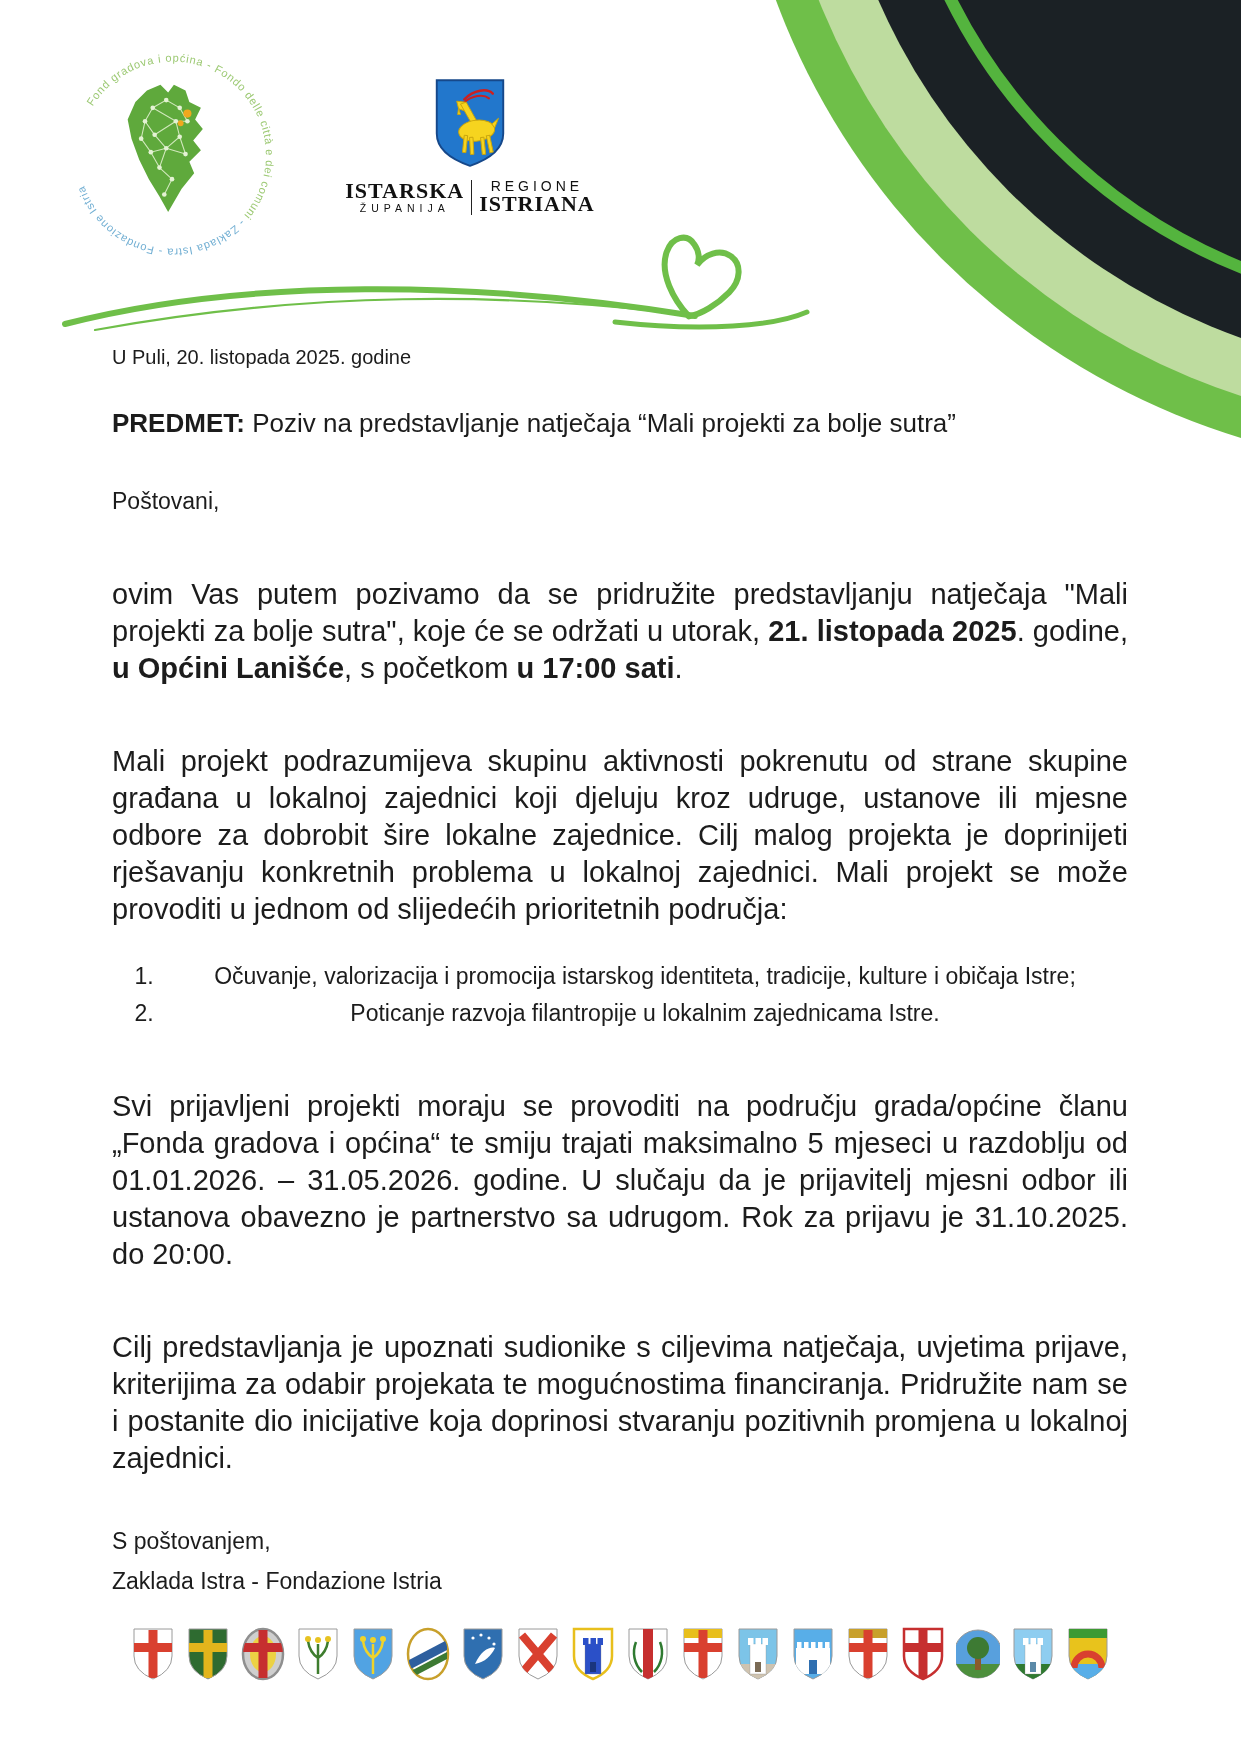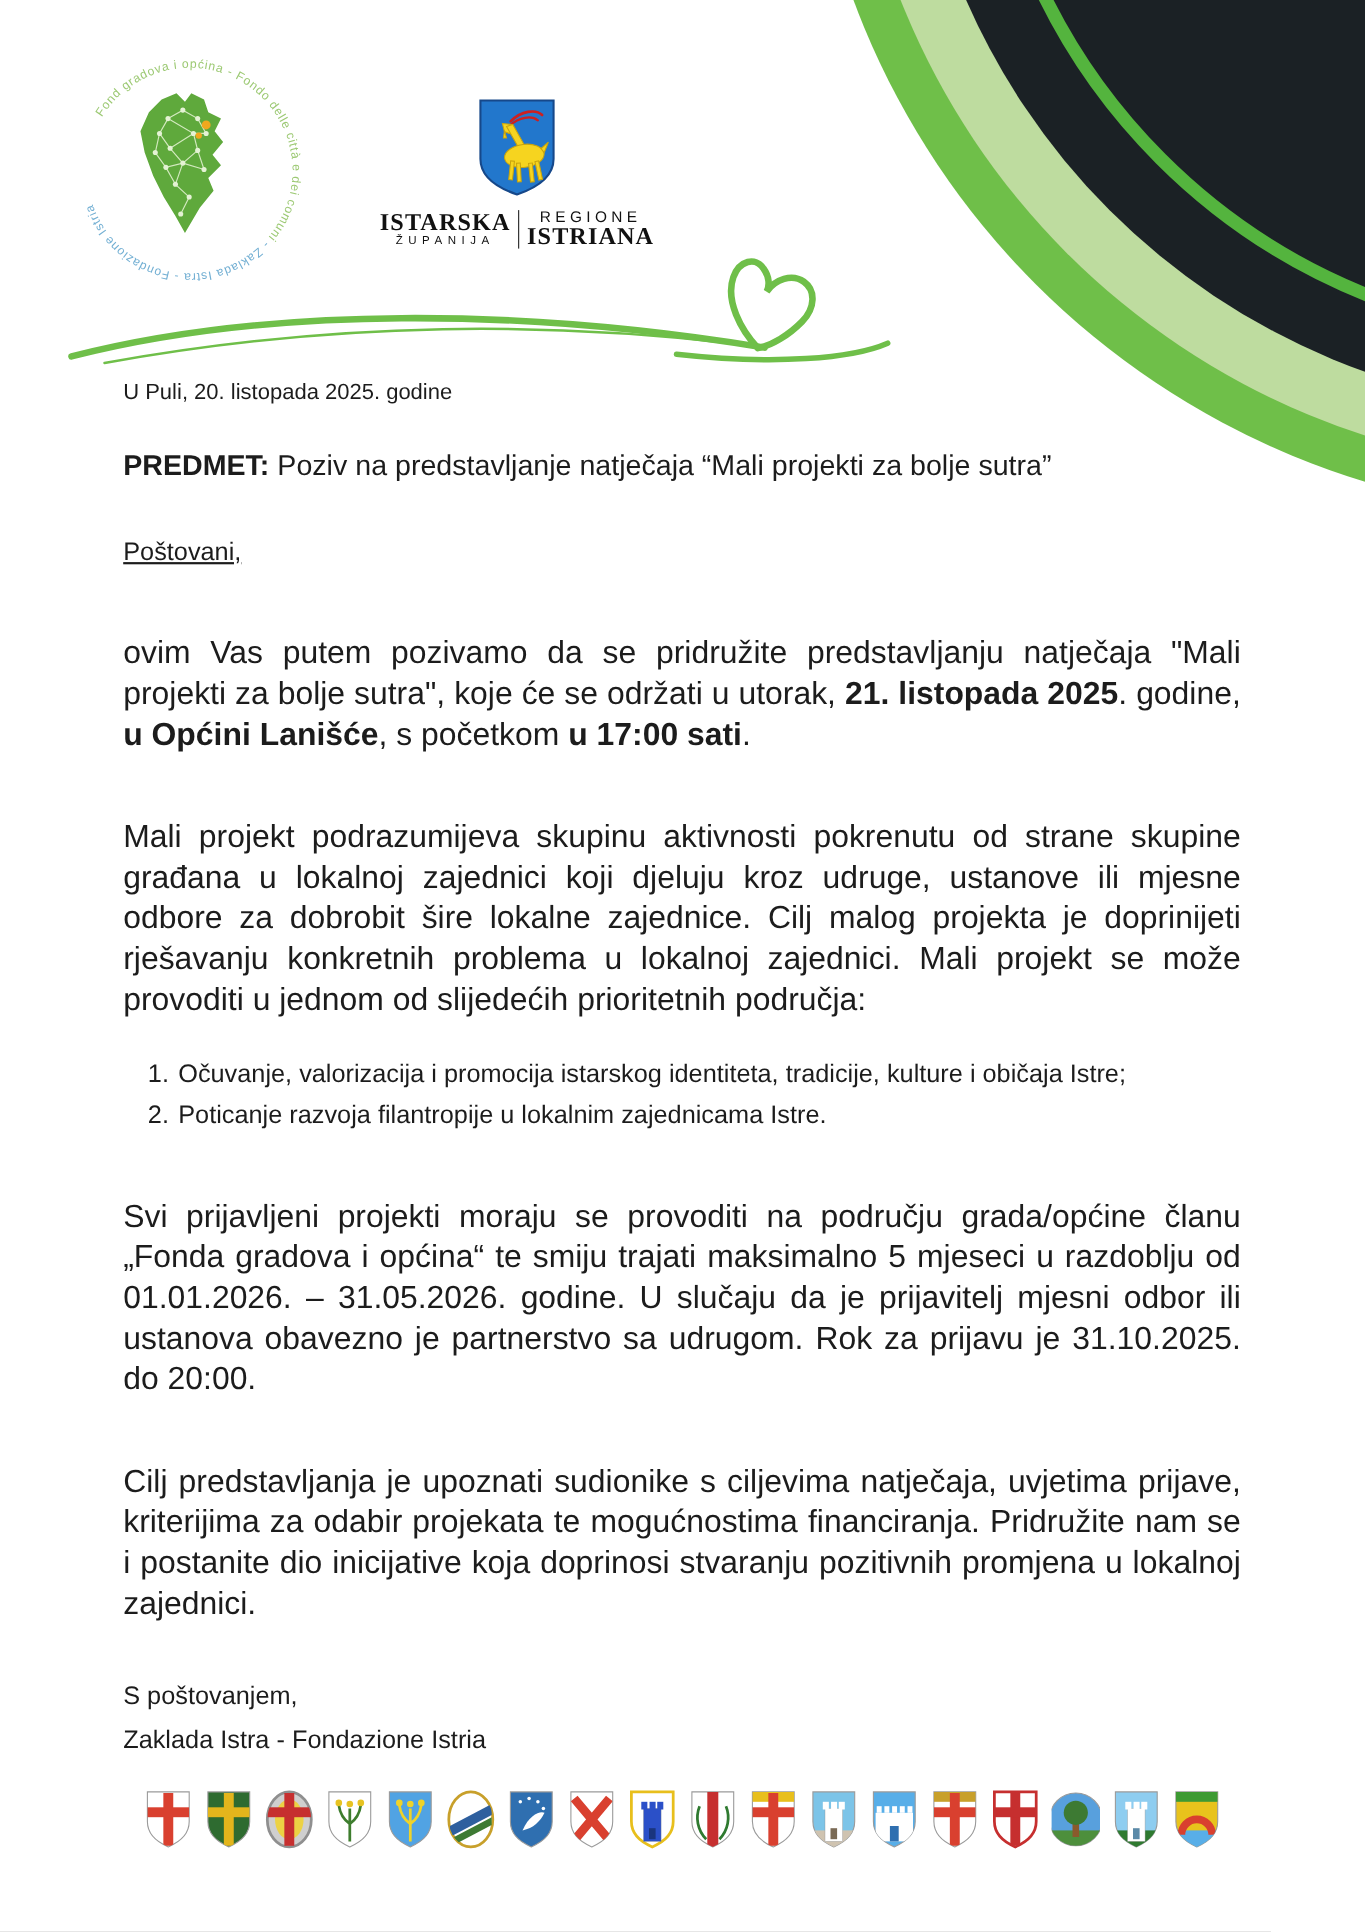--- a/index.html
+++ b/index.html
@@ -14,38 +14,38 @@
   .c3{left:155px;top:-874px;width:1248px;height:1248px;background:#1b2125;}
   .cring{left:215px;top:-814px;width:1128px;height:1128px;background:transparent;
          border:12px solid #54b43e;box-sizing:border-box;}
 
   .heart-svg{position:absolute;left:618px;top:216px;}
   .swoosh-svg{position:absolute;left:55px;top:272px;}
 
   
   header{position:relative;height:330px;}
   .foundation-logo{position:absolute;left:66px;top:50px;}
-  .region-logo{position:absolute;left:350px;top:87px;width:240px;display:flex;
+  .region-logo{position:absolute;left:350px;top:76px;width:240px;display:flex;
                flex-direction:column;align-items:center;}
   .region-text{display:flex;align-items:center;margin-top:8px;}
   .region-col-left{text-align:center;padding-right:7px;}
   .region-col-right{text-align:center;border-left:1.5px solid #222;padding-left:7px;}
   .serif-big{font-family:"Liberation Serif","DejaVu Serif",serif;font-weight:700;
              font-size:22px;letter-spacing:1px;line-height:22px;color:#111;}
   .spaced-small{font-size:10.5px;letter-spacing:5px;line-height:13px;color:#111;}
 
   
   .content{padding:0 113px 0 112px;}
   .date{margin:16px 0 0;font-size:20px;}
   .subject{margin:34px 0 0;font-size:26px;line-height:40px;max-width:960px;}
   .subject strong{font-weight:700;}
-  .salutation{margin:40px 0 0;font-size:23px;line-height:37px;text-decoration:underline;}
+  .salutation{margin:40px 0 0;font-size:23px;line-height:37px;}
   .para{margin:56px 0 0;font-size:29px;line-height:37px;text-align:justify;}
   .priority-list{margin:30px 0 0;padding-left:48px;font-size:23px;line-height:37px;}
-  .priority-list li{padding-left:2px;}
+  .priority-list li{padding-left:2px;text-align:center;}
   .closing{margin-top:44px;text-align:left;font-size:23px;line-height:40px;}
   .closing p{margin:0;}
 
   
   .crest-row{position:absolute;left:0;top:1626px;width:100%;display:flex;
              justify-content:center;align-items:flex-start;gap:11px;}
   .crest{width:44px;height:56px;}
 </style>
 </head>
 <body>

